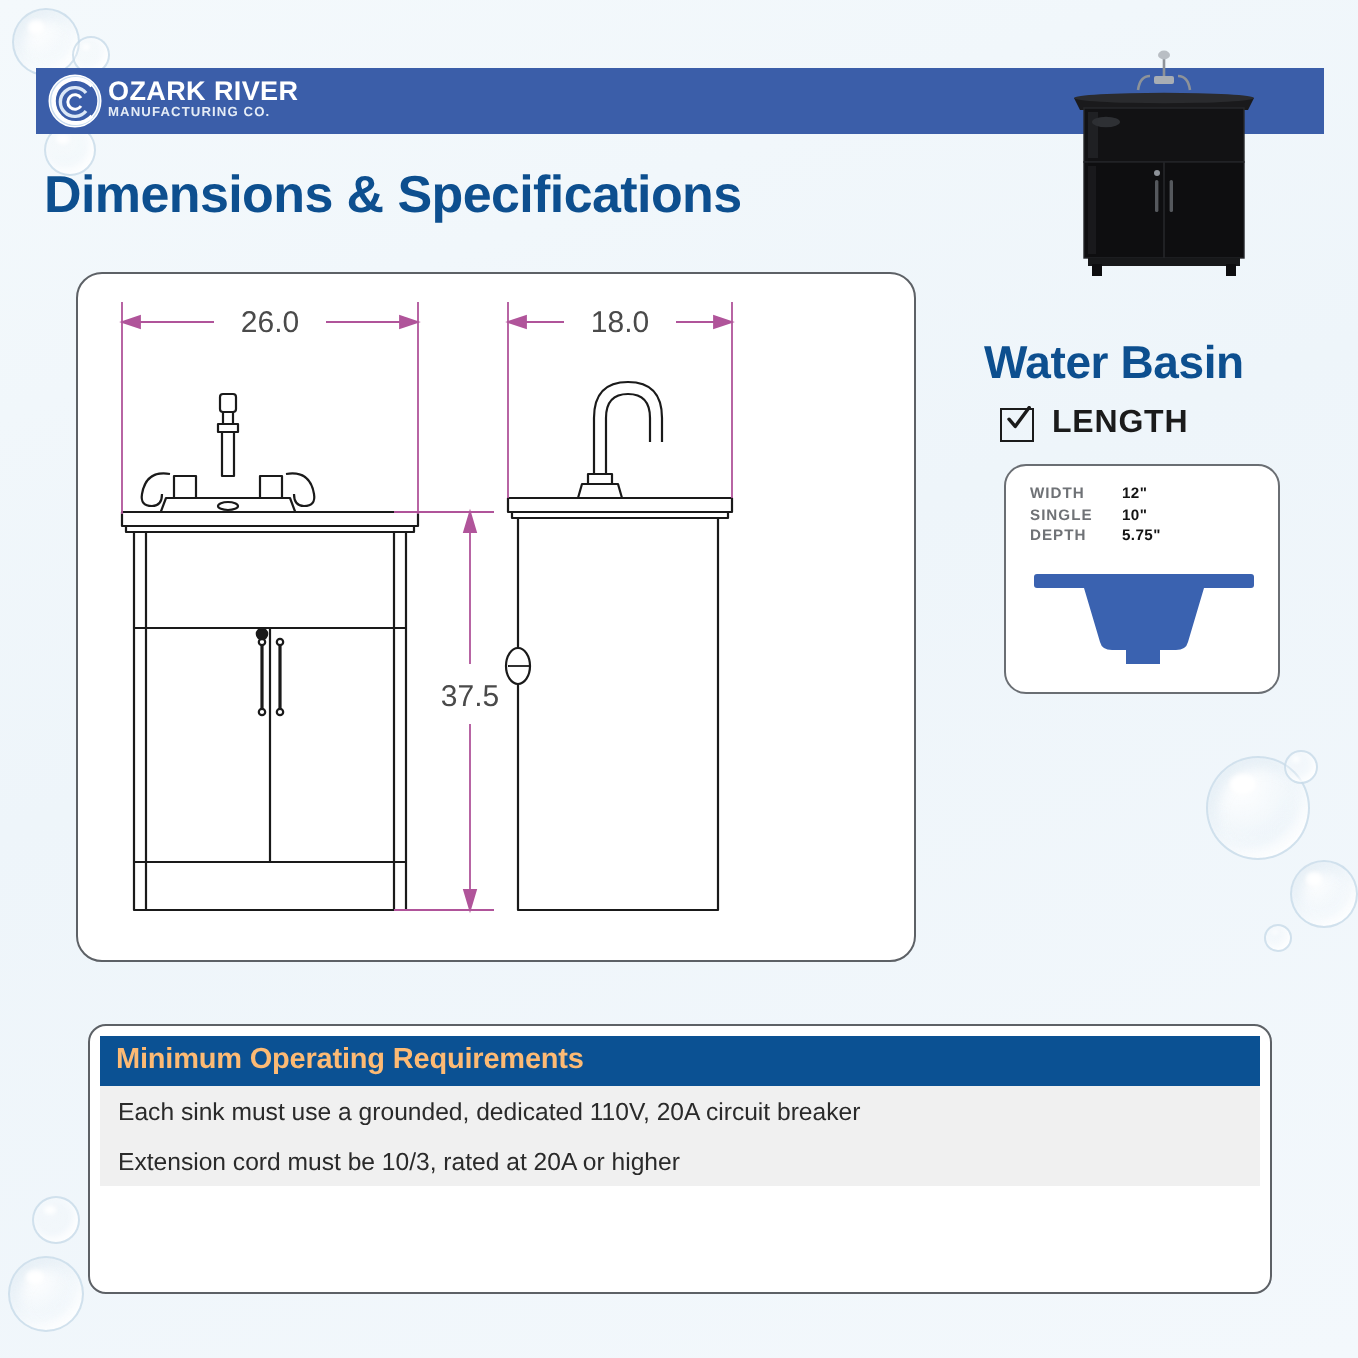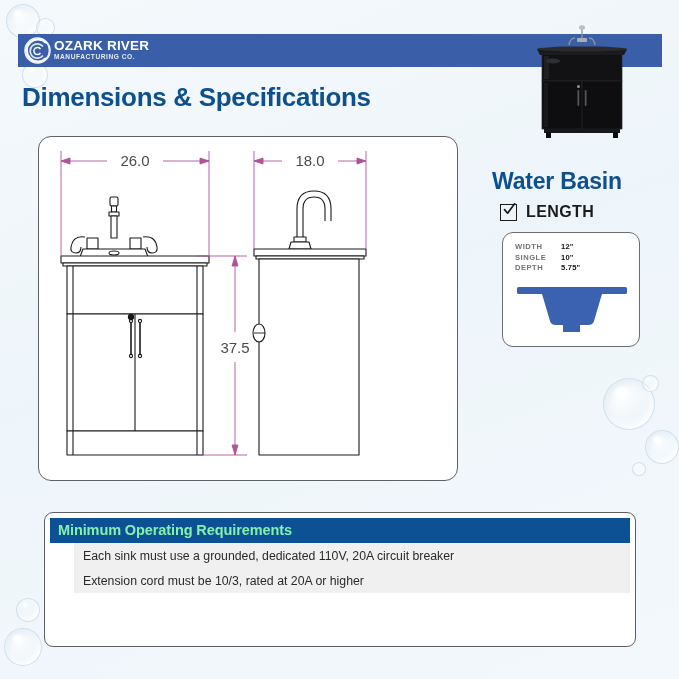--- a/index.html
+++ b/index.html
@@ -138,29 +138,28 @@
   #req-panel {
     position: absolute; left: 44px; top: 512px;
     width: 592px; height: 135px;
     background: #ffffff;
     border: 1.3px solid #5d6166;
     border-radius: 9px;
     padding: 5px;
     overflow: hidden;
   }
   #req-header {
-    background: #0b5193; color: #86efac;
+    background: #0b5193; color: #fdba74;
     font-size: 14.5px; font-weight: 700;
     padding: 4px 0 5px 8px;
     letter-spacing: -0.1px;
   }
   .req-row {
     font-size: 12.3px; color: #2a2a2a;
     padding: 5.5px 0 5.5px 9px;
-    margin-left: 24px;
   }
   .req-row.alt { background: #f0f0f0; }
 </style>
 </head>
 <body>
 
 <div id="page">
 
   <div class="bubble" style="left:6px;top:4px;width:34px;height:34px;"></div>
   <div class="bubble ring" style="left:36px;top:18px;width:19px;height:19px;"></div>

